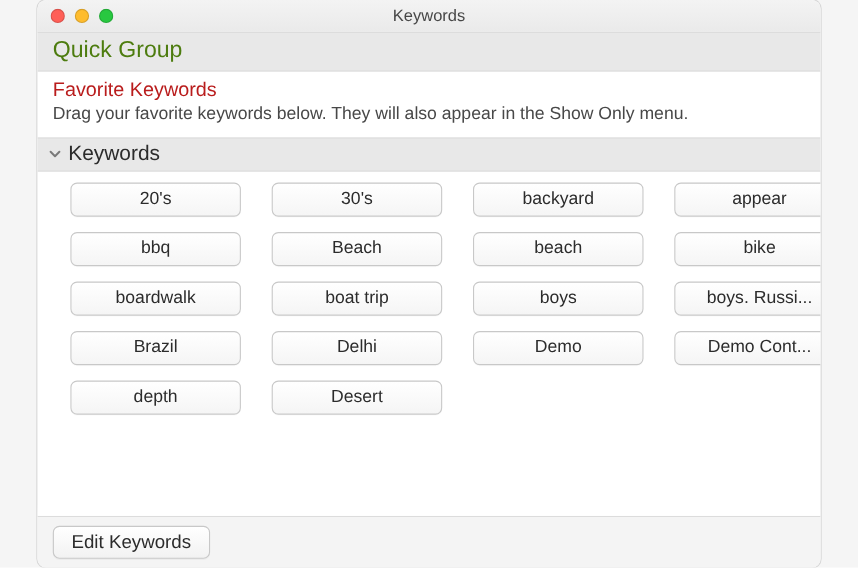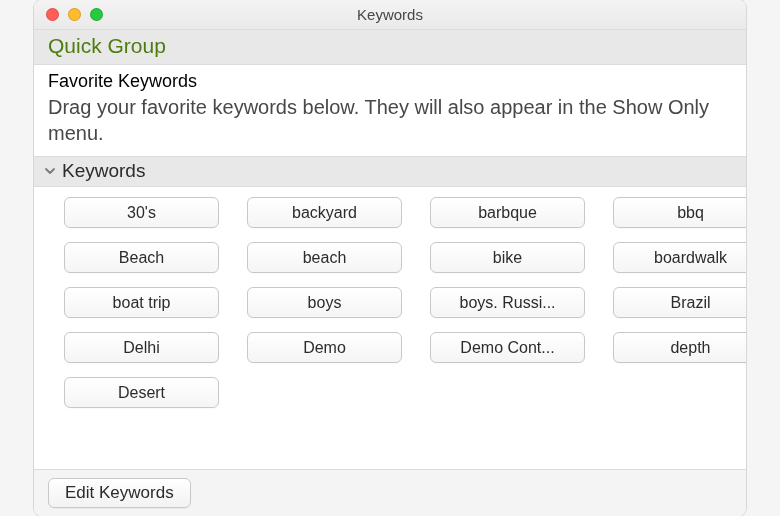--- a/index.html
+++ b/index.html
@@ -71,25 +71,25 @@
     padding: 4px 14px 6px 14px;
     font-size: 21px;
     color: #4d7c0f;
     border-bottom: 1px solid #dcdcdc;
   }
   .favorites-block {
     padding: 6px 14px 10px 14px;
   }
   .favorites-title {
     font-size: 18px;
-    color: #000000;
+    color: #b91c1c;
     margin-bottom: 2px;
   }
   .favorites-desc {
-    font-size: 20px;
+    font-size: 16px;
     line-height: 1.3;
     color: var(--text-sub);
     max-width: 720px;
   }
   .keywords-header {
     background: var(--section-bg);
     border-top: 1px solid #dcdcdc;
     border-bottom: 1px solid #dcdcdc;
     display: flex;
     align-items: center;
@@ -190,27 +190,30 @@
       <svg width="12" height="12" viewBox="0 0 12 12">
           <path d="M2 4 L6 8 L10 4" fill="none" stroke="#7a7a7a" stroke-width="1.8" stroke-linecap="round" stroke-linejoin="round"></path>
         </svg>
     </span>
     <span>Keywords</span>
   </div>
 
   <div class="keywords-scroll">
     <div class="keywords-grid" id="keywords-grid">
         <div class="keyword-btn">
+          <span>20's</span>
+        </div>
+        <div class="keyword-btn">
           <span>30's</span>
         </div>
         <div class="keyword-btn">
           <span>backyard</span>
         </div>
         <div class="keyword-btn">
-          <span>barbque</span>
+          <span>appear</span>
         </div>
         <div class="keyword-btn">
           <span>bbq</span>
         </div>
         <div class="keyword-btn">
           <span>Beach</span>
         </div>
         <div class="keyword-btn">
           <span>beach</span>
         </div>

